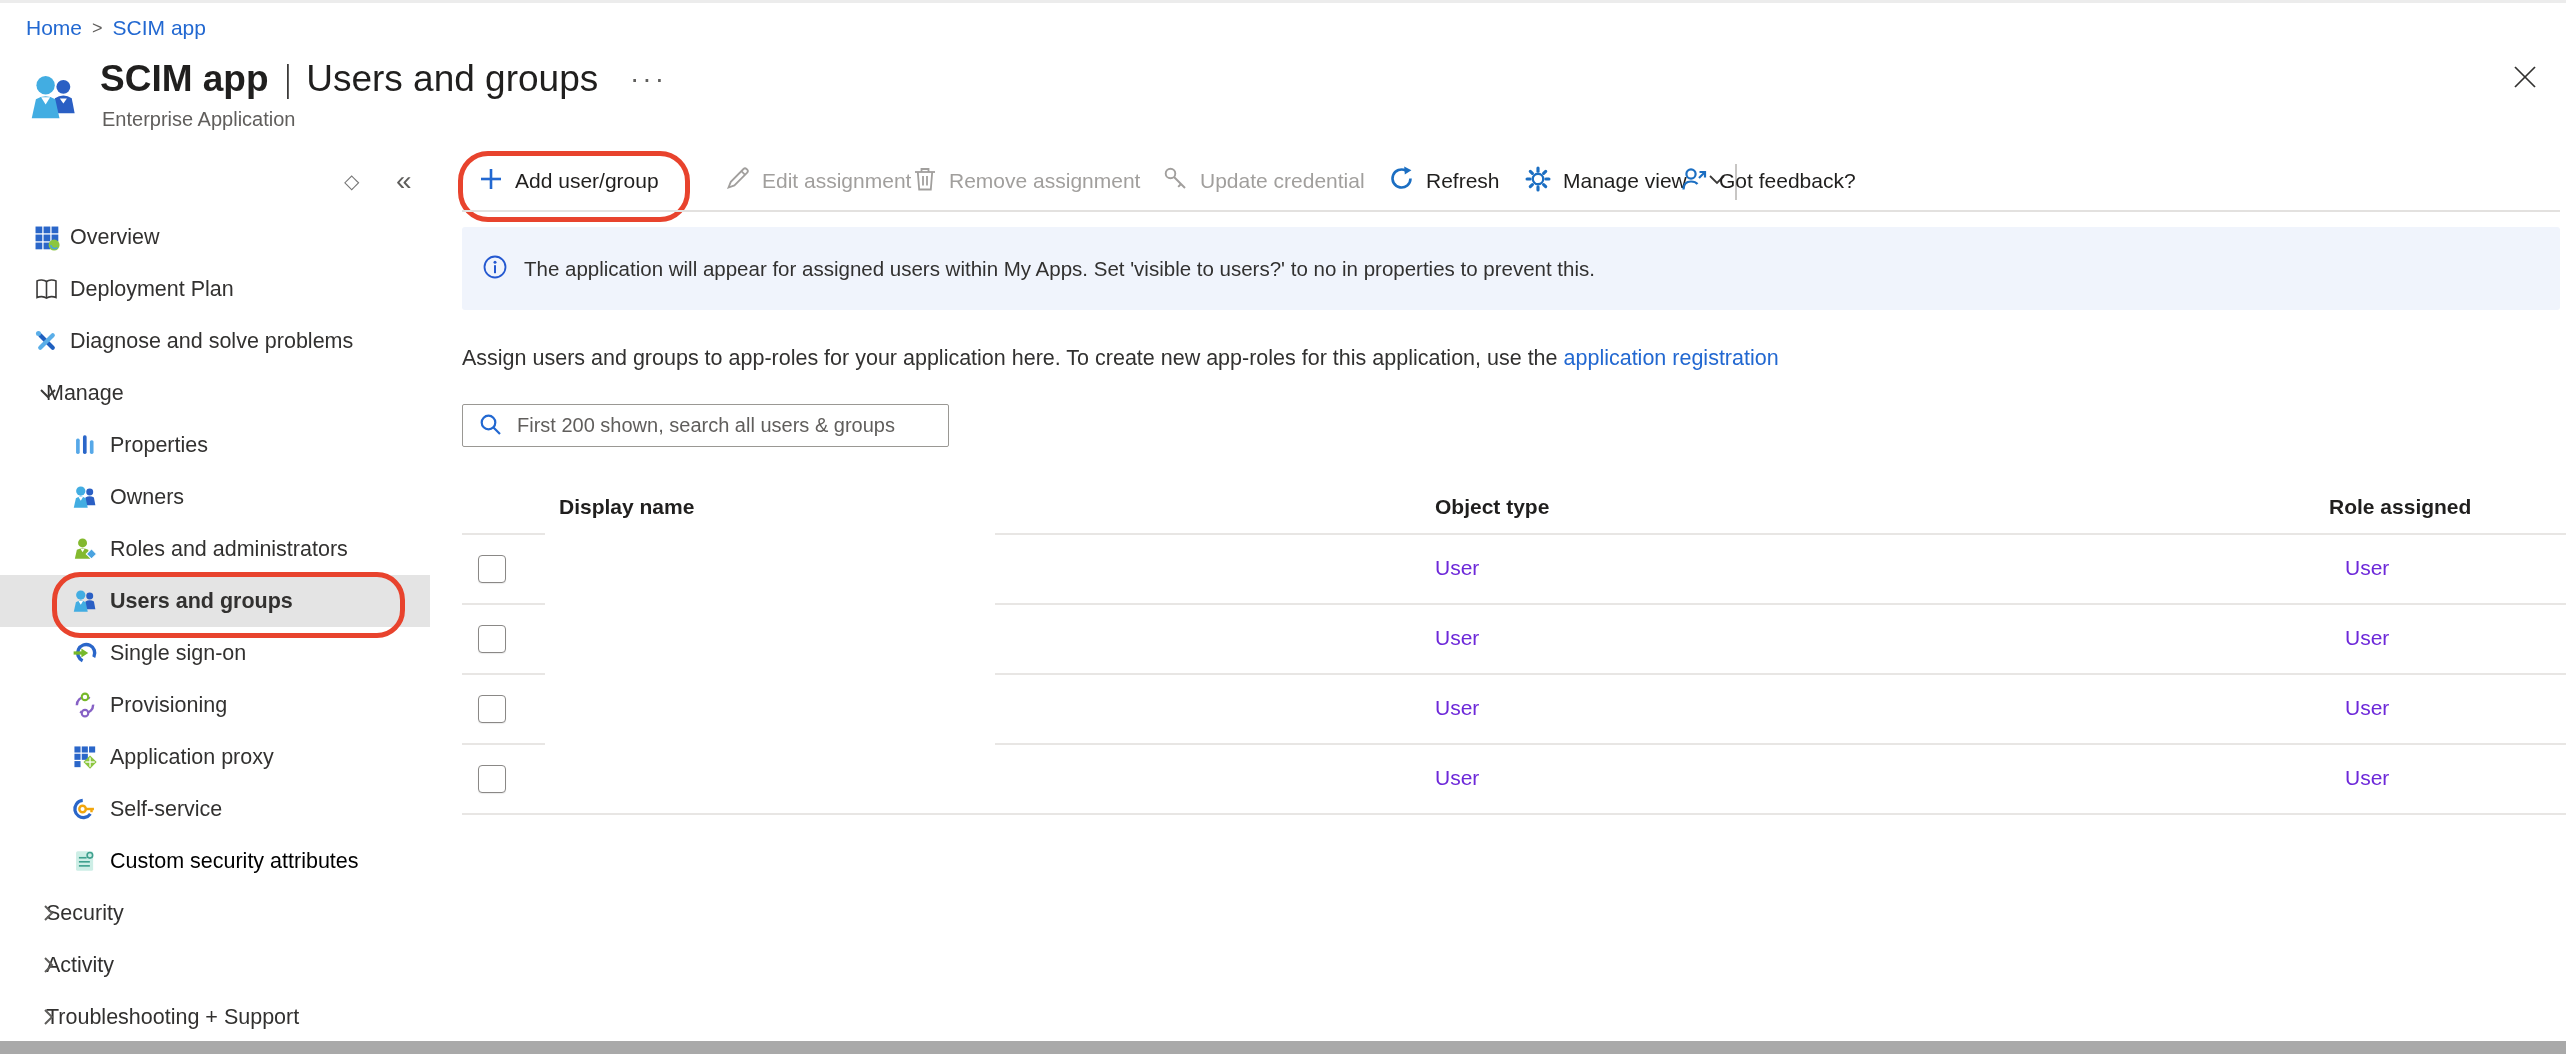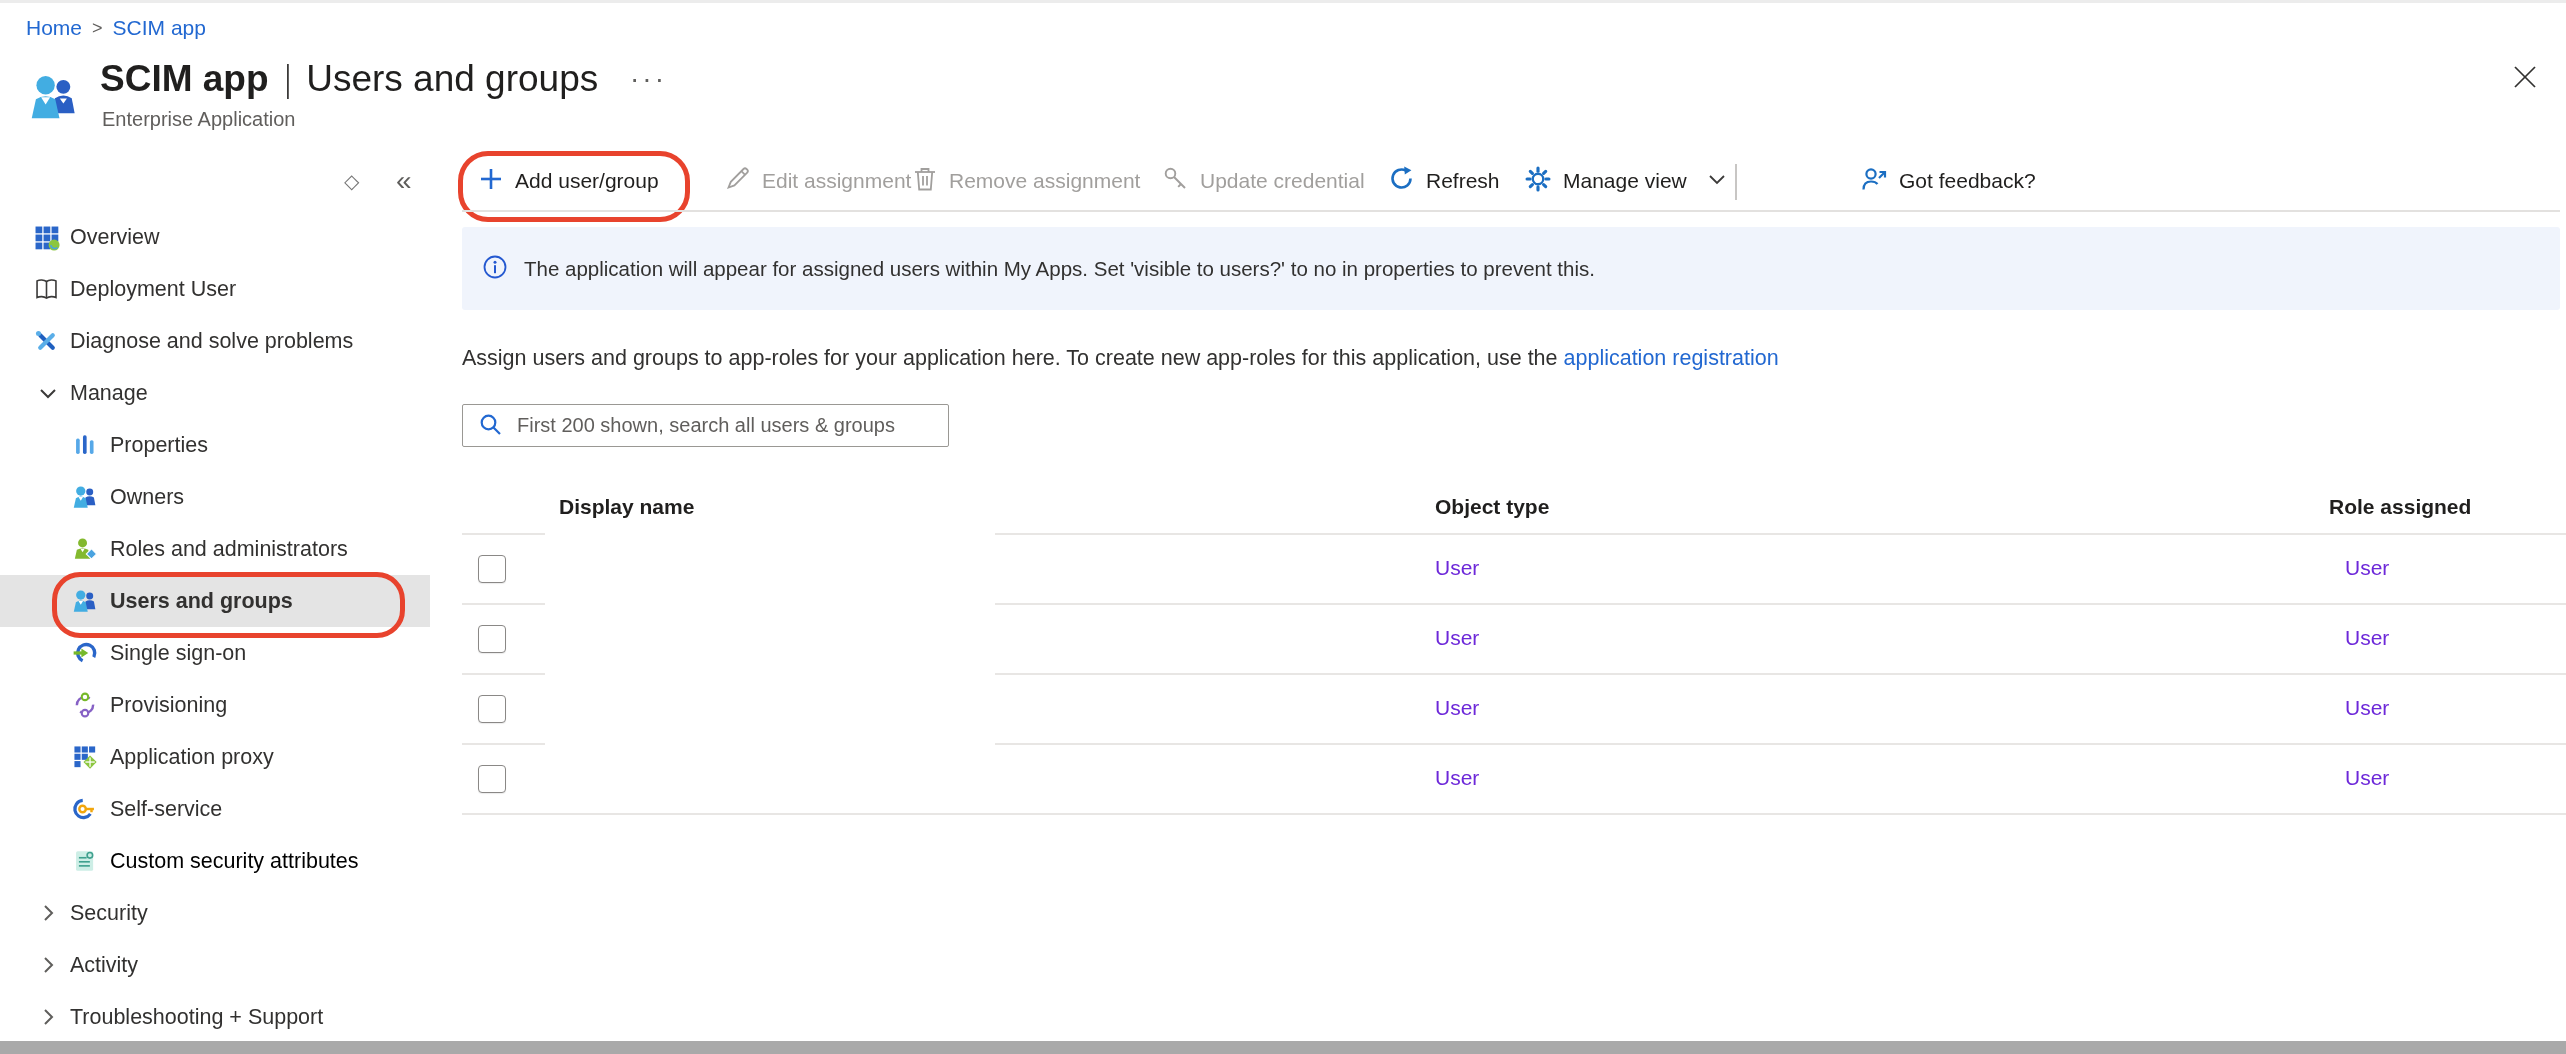--- a/index.html
+++ b/index.html
@@ -58,21 +58,21 @@
   .cell{position:absolute;font-size:21px;color:#6d28d9;height:70px;line-height:70px;}
   .cbx{position:absolute;left:478px;width:26px;height:26px;border:1.6px solid #8a8886;border-radius:4px;
        background:#fff;box-shadow:0 1px 1px rgba(0,0,0,.08);cursor:pointer;}
   .redact{left:545px;top:522px;width:450px;height:281px;background:#fff;}
 
   
   .nav-item{position:absolute;left:0;width:430px;height:52px;display:flex;align-items:center;
             font-size:21.5px;color:#323130;cursor:pointer;}
   .nav-item .ic{position:absolute;display:flex;align-items:center;}
   .lvl0 .ic{left:33px;} .lvl0 .lbl{margin-left:70px;}
-  .sect .ic{left:36px;} .sect .lbl{margin-left:70px;text-align:right;}
+  .sect .ic{left:36px;} .sect .lbl{margin-left:46px;text-align:right;}
   .lvl1 .ic{left:72px;} .lvl1 .lbl{margin-left:110px;}
   .nav-item.selected{background:#e4e4e4;font-weight:bold;}
   .nav-item.disabled{color:#000000;cursor:default;}
 
   
   .hscroll{left:0;top:1041px;width:2566px;height:13px;background:#a9a9a9;cursor:pointer;}
 </style>
 </head>
 <body>
 
@@ -190,21 +190,21 @@
     <span>Manage view</span>
     <span class="chev">
       <svg width="22" height="22" viewBox="0 0 22 22">
           <polyline points="4,8 11,15 18,8" fill="none" stroke="#3b3a39" stroke-width="1.8"></polyline>
         </svg>
     </span>
   </div>
 
   <div class="abs tb-sep"></div>
 
-  <div class="tbtn" style="left:1860px;">
+  <div class="tbtn" style="left:1680px;">
     <span>
       <svg width="28" height="28" viewBox="0 0 28 28" fill="none" stroke="#1b6ec2" stroke-width="2.2">
         <circle cx="11" cy="9" r="4.6"></circle>
         <path d="M3.5 24.5 Q3.5 16.5 11 16.5 Q15.5 16.5 17.5 19"></path>
         <polyline points="19,13 25,7"></polyline>
         <polyline points="19.5,7 25,7 25,12.5"></polyline>
       </svg>
     </span>
     <span>Got feedback?</span>
   </div>
@@ -289,21 +289,21 @@
     <span class="lbl">Overview</span>
   </div>
 
   <div class="nav-item lvl0" style="top:263px;">
     <span class="ic">
       <svg width="27" height="27" viewBox="0 0 32 32" fill="none" stroke="#3b3a39" stroke-width="1.9">
         <path d="M16 6.5 C13 4.3 7.8 4.3 4.8 5.8 V25.5 C7.8 24 13 24 16 26.2 C19 24 24.2 24 27.2 25.5 V5.8 C24.2 4.3 19 4.3 16 6.5 Z"></path>
         <line x1="16" y1="6.5" x2="16" y2="26.2"></line>
       </svg>
     </span>
-    <span class="lbl">Deployment User</span>
+    <span class="lbl">Deployment Plan</span>
   </div>
 
   <div class="nav-item lvl0" style="top:315px;">
     <span class="ic">
       <svg width="27" height="27" viewBox="0 0 32 32">
         <rect x="3" y="13.5" width="26" height="5" rx="2.5" fill="#1f5fbf" transform="rotate(45 16 16)"></rect>
         <rect x="3" y="13.5" width="26" height="5" rx="2.5" fill="#5aaee8" transform="rotate(-45 16 16)"></rect>
         <circle cx="6.5" cy="6.5" r="3" fill="#5aaee8"></circle>
       </svg>
     </span>

